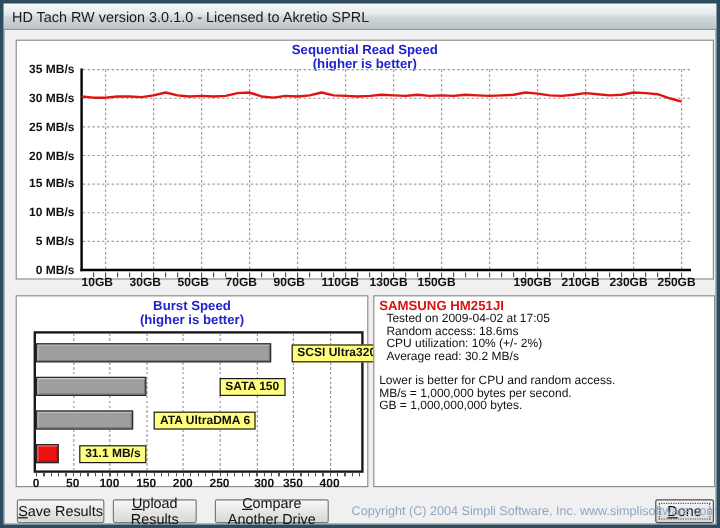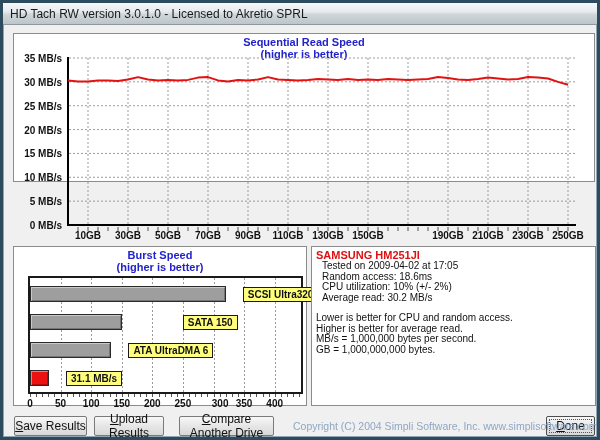--- a/index.html
+++ b/index.html
@@ -15,35 +15,35 @@
   .titlebar {
     position:absolute; left:0; top:0; width:100%; height:22px;
     background:linear-gradient(#f6f8f9 0%, #e7ebee 40%, #cfd6da 55%, #bdc5cb 100%);
     border-bottom:1px solid #8d979e;
     display:flex; align-items:center; padding-left:7px;
   }
   .titlebar .title-text { font-size:12px; color:#1a1a1a; }
   .client { position:absolute; left:3px; top:25px; width:594px; height:412px; }
 
   .panel { position:absolute; background:#fff; border:1px solid #8c8c8c; }
-  .seq-panel   { left:7px;   top:5px;   width:582px; height:149px; }
+  .seq-panel   { left:7px;   top:5px;   width:582px; height:200px; }
   .burst-panel { left:7px;   top:218px; width:294px; height:160px; }
   .info-panel  { left:305px; top:218px; width:285px; height:160px; padding:2px 4px; }
 
   .chart-title, .chart-subtitle {
     position:absolute; left:0; width:100%; text-align:center;
     color:#2121cd; font-weight:bold; font-size:11px; line-height:11px;
   }
   .chart-title { top:3px; }
   .chart-subtitle { top:15px; }
 
   .seq-svg { position:absolute; left:52px; top:22px; }
   .axis-label { position:absolute; font-size:10px; font-weight:bold; color:#111; line-height:11px; }
   .y-label { left:0; width:48px; text-align:right; }
-  .x-label { width:40px; text-align:center; }
+  .x-label { width:40px; }
 
   .burst-box {
     position:absolute; left:14px; top:29px; width:275px; height:118px;
     border:2px solid #1a1a1a; background:#fff;
   }
   .burst-grid {
     position:absolute; top:0; width:1px; height:114px;
     background:repeating-linear-gradient(180deg,#9b9b9b 0,#9b9b9b 2px,transparent 2px,transparent 4px);
   }
   .bar {
@@ -238,21 +238,20 @@
 
     <div class="panel info-panel" id="info-panel">
       <div class="drive-name">SAMSUNG HM251JI</div>
       <div id="info-lines">
           <div class="info-line indent">Tested on 2009-04-02 at 17:05</div>
           <div class="info-line indent">Random access: 18.6ms</div>
           <div class="info-line indent">CPU utilization: 10% (+/- 2%)</div>
           <div class="info-line indent">Average read: 30.2 MB/s</div>
           <div class="info-gap"></div>
           <div class="info-line">Lower is better for CPU and random access.</div>
-          <div class="info-line">Higher is better for average read.</div>
           <div class="info-line">MB/s = 1,000,000 bytes per second.</div>
           <div class="info-line">GB = 1,000,000,000 bytes.</div>
         </div>
     </div>
 
     <button class="btn btn-save">
       <span><span class="accel">S</span><span>ave Results</span></span>
     </button>
     <button class="btn btn-upload">
       <span><span class="accel">U</span><span>pload Results</span></span>

